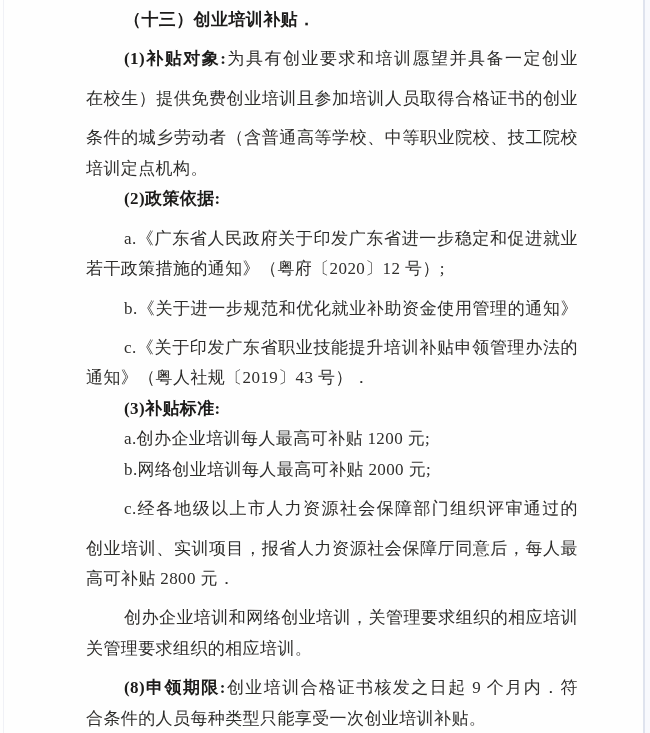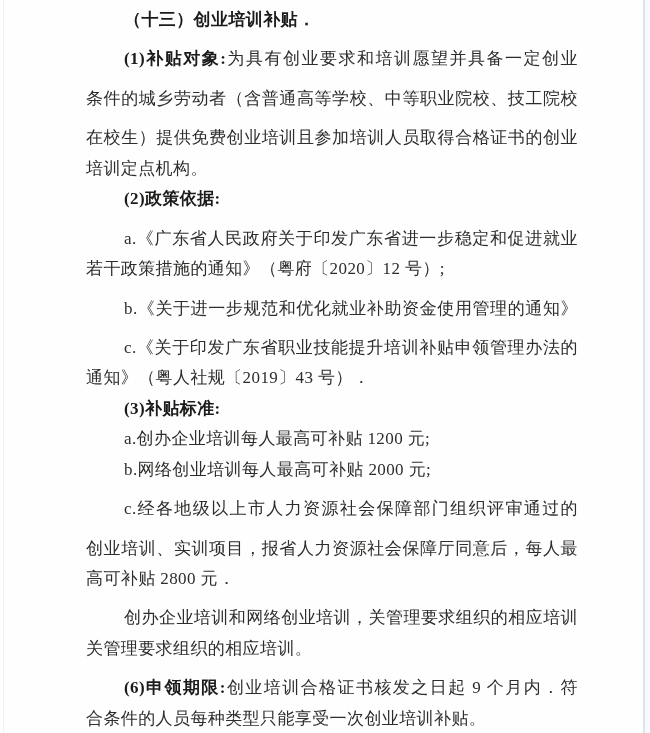--- a/index.html
+++ b/index.html
@@ -74,34 +74,34 @@
 </head>
 <body>
 
 <div class="page">
   <div class="edge-left"></div>
   <div class="edge-right"></div>
   <div class="edge-strip"></div>
   <div class="doc-body">
       <div class="line indent"><span class="bold">（十三）创业培训补贴．</span></div>
       <div class="line indent fill"><span class="bold">(1)补贴对象:</span><span>为具有创业要求和培训愿望并具备一定创业</span></div>
+      <div class="line fill"><span>在校生）提供免费创业培训且参加培训人员取得合格证书的创业</span></div>
       <div class="line fill"><span>条件的城乡劳动者（含普通高等学校、中等职业院校、技工院校</span></div>
-      <div class="line fill"><span>在校生）提供免费创业培训且参加培训人员取得合格证书的创业</span></div>
       <div class="line"><span>培训定点机构。</span></div>
       <div class="line indent"><span class="bold">(2)政策依据:</span></div>
       <div class="line indent fill"><span>a.《广东省人民政府关于印发广东省进一步稳定和促进就业</span></div>
       <div class="line"><span>若干政策措施的通知》（粤府〔2020〕12 号）;</span></div>
       <div class="line indent fill"><span>b.《关于进一步规范和优化就业补助资金使用管理的通知》</span></div>
       <div class="line indent fill"><span>c.《关于印发广东省职业技能提升培训补贴申领管理办法的</span></div>
       <div class="line"><span>通知》（粤人社规〔2019〕43 号）．</span></div>
       <div class="line indent"><span class="bold">(3)补贴标准:</span></div>
       <div class="line indent"><span>a.创办企业培训每人最高可补贴 1200 元;</span></div>
       <div class="line indent"><span>b.网络创业培训每人最高可补贴 2000 元;</span></div>
       <div class="line indent fill"><span>c.经各地级以上市人力资源社会保障部门组织评审通过的</span></div>
       <div class="line fill"><span>创业培训、实训项目，报省人力资源社会保障厅同意后，每人最</span></div>
       <div class="line"><span>高可补贴 2800 元．</span></div>
       <div class="line indent fill"><span>创办企业培训和网络创业培训，关管理要求组织的相应培训</span></div>
       <div class="line"><span>关管理要求组织的相应培训。</span></div>
-      <div class="line indent fill"><span class="bold">(6)申领期限:</span><span>创业培训合格证书核发之日起 9 个月内．符</span></div>
+      <div class="line indent fill"><span class="bold">(8)申领期限:</span><span>创业培训合格证书核发之日起 9 个月内．符</span></div>
       <div class="line"><span>合条件的人员每种类型只能享受一次创业培训补贴。</span></div>
       <div class="line indent"><span class="bold">(5)申请程序:</span></div>
     </div>
 </div>
 
 </body></html>

